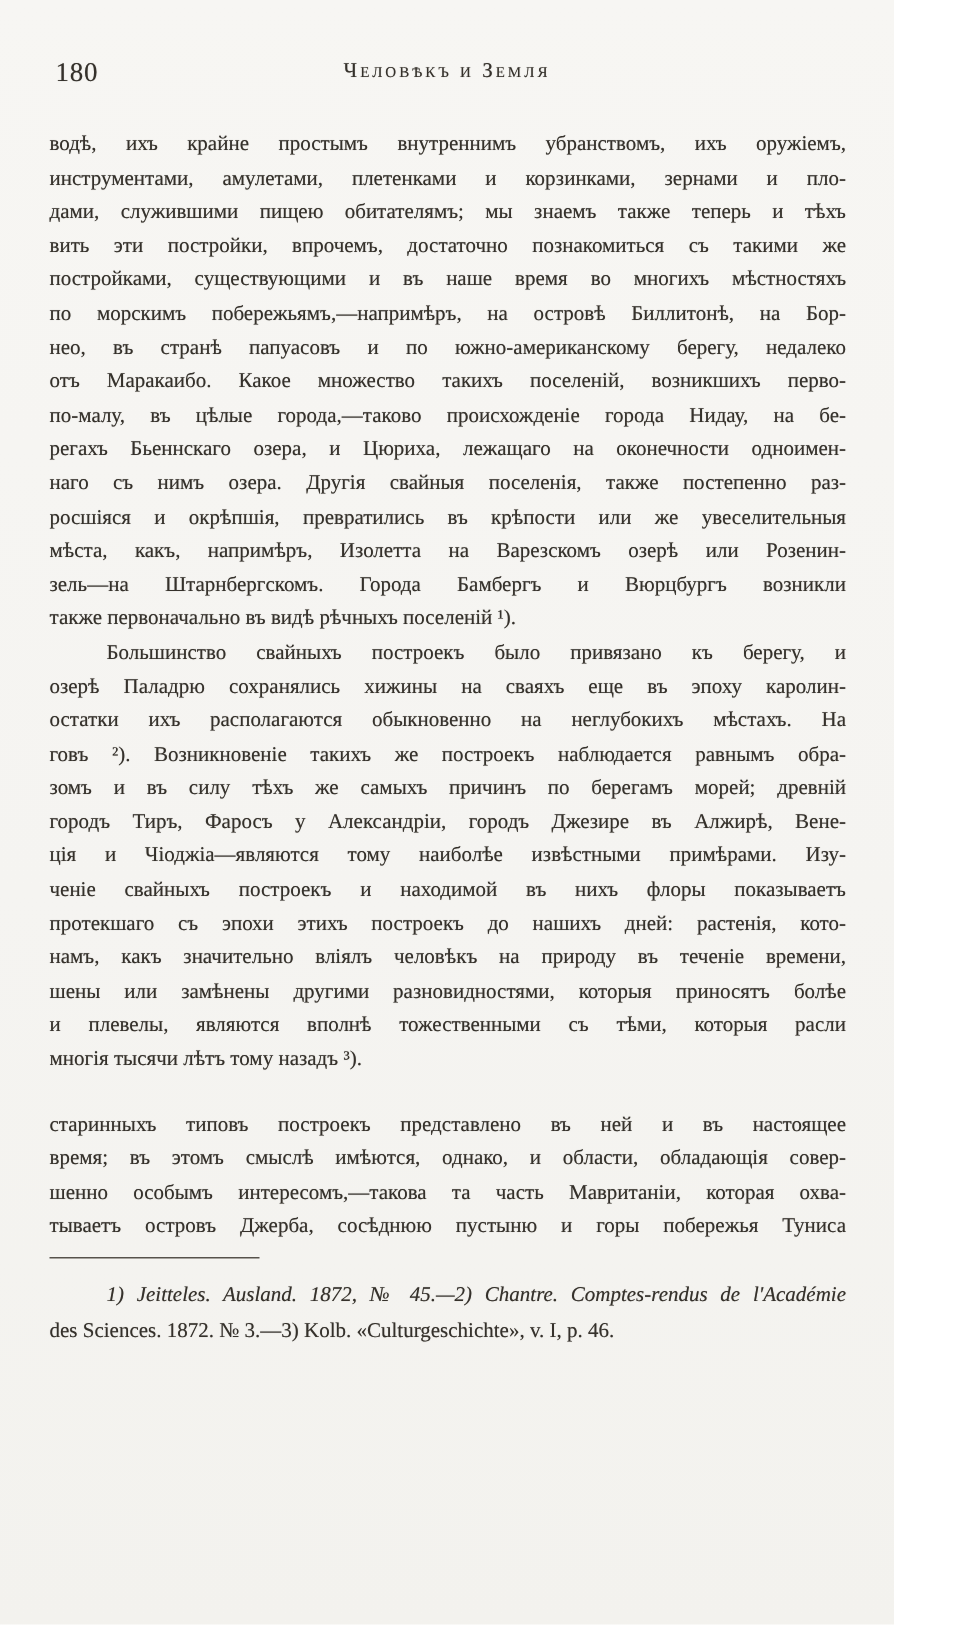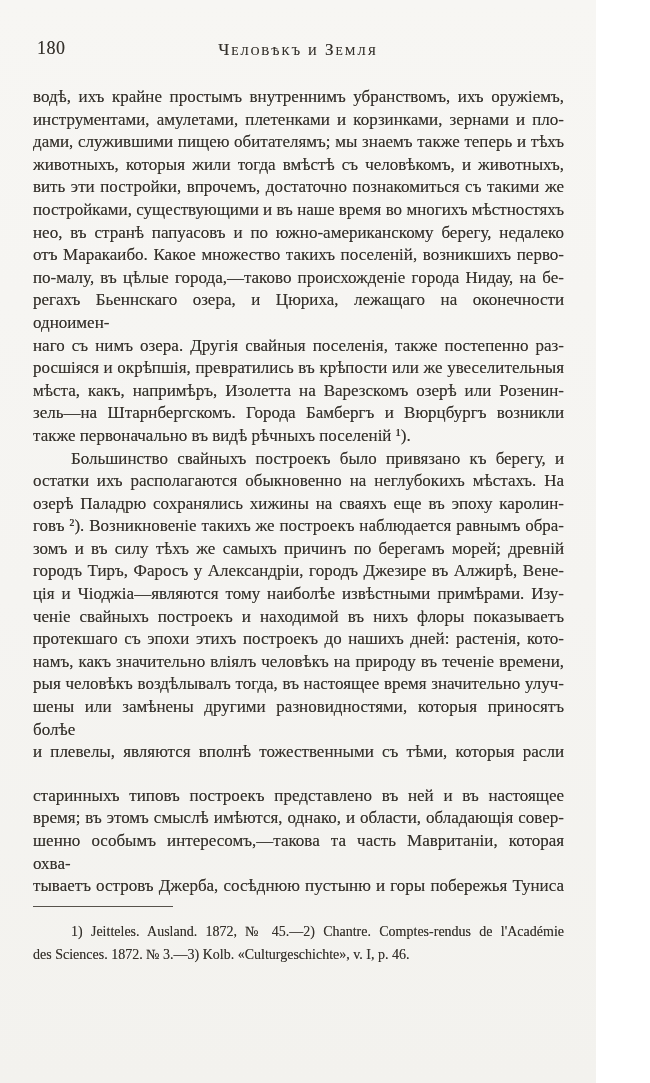--- a/index.html
+++ b/index.html
@@ -15,28 +15,28 @@
   }
   .header { position: relative; margin: 0 33px; padding-top: 38px; height: 24px; }
   .page-number {
     position: absolute; left: 4px; top: 38px;
     font-size: 18px; letter-spacing: 0.5px;
   }
   .running-title {
     position: absolute; left: 0; right: 0; top: 40px;
     text-align: center;
     font-variant: small-caps;
-    font-size: 17px;
+    font-size: 14px;
     letter-spacing: 2px;
   }
   .body-text { margin: 24px 32px 0 33px; }
   .paragraph { margin: 0; }
   .para-gap { height: 21px; }
   .line {
-    font-size: 17px;
+    font-size: 14px;
     line-height: 22.6px;
     text-align: justify;
     text-align-last: justify;
     text-justify: inter-word;
   }
   .line.indent { text-indent: 38px; }
   .line.last { text-align-last: left; }
   .footnote-rule {
     margin: 8px 0 0 33px;
     width: 140px;
@@ -44,63 +44,63 @@
     height: 0;
   }
   .footnotes { margin: 13px 32px 0 33px; }
   .fn-line {
     font-size: 14px;
     line-height: 23.5px;
     text-align: justify;
     text-align-last: justify;
     text-justify: inter-word;
   }
-  .fn-line.indent { text-indent: 38px; }
+  .fn-line.indent { text-indent: 38px; font-style: italic; }
   .fn-line.last { text-align-last: left; }
 </style>
 </head>
 <body>
 
 <div class="page">
   <div class="header">
     <span class="page-number">180</span>
     <span class="running-title">Человѣкъ и Земля</span>
   </div>
   <div class="body-text">
       <div class="paragraph">
         <div class="line">водѣ, ихъ крайне простымъ внутреннимъ убранствомъ, ихъ оружіемъ,</div>
         <div class="line">инструментами, амулетами, плетенками и корзинками, зернами и пло-</div>
         <div class="line">дами, служившими пищею обитателямъ; мы знаемъ также теперь и тѣхъ</div>
-        <div class="line">животныхъ, которыя жили тогда вмѣстѣ съ человѣкомъ, и животныхъ,</div>
         <div class="line">вить эти постройки, впрочемъ, достаточно познакомиться съ такими же</div>
         <div class="line">постройками, существующими и въ наше время во многихъ мѣстностяхъ</div>
+        <div class="line">по морскимъ побережьямъ,—напримѣръ, на островѣ Биллитонѣ, на Бор-</div>
         <div class="line">нео, въ странѣ папуасовъ и по южно-американскому берегу, недалеко</div>
         <div class="line">отъ Маракаибо. Какое множество такихъ поселеній, возникшихъ перво-</div>
         <div class="line">по-малу, въ цѣлые города,—таково происхожденіе города Нидау, на бе-</div>
         <div class="line">регахъ Бьеннскаго озера, и Цюриха, лежащаго на оконечности одноимен-</div>
         <div class="line">наго съ нимъ озера. Другія свайныя поселенія, также постепенно раз-</div>
         <div class="line">росшіяся и окрѣпшія, превратились въ крѣпости или же увеселительныя</div>
         <div class="line">мѣста, какъ, напримѣръ, Изолетта на Варезскомъ озерѣ или Розенин-</div>
         <div class="line">зель—на Штарнбергскомъ. Города Бамбергъ и Вюрцбургъ возникли</div>
         <div class="line last">также первоначально въ видѣ рѣчныхъ поселеній ¹).</div>
       </div>
       <div class="paragraph">
         <div class="line indent">Большинство свайныхъ построекъ было привязано къ берегу, и</div>
+        <div class="line">озерѣ Паладрю сохранялись хижины на сваяхъ еще въ эпоху каролин-</div>
         <div class="line">остатки ихъ располагаются обыкновенно на неглубокихъ мѣстахъ. На</div>
-        <div class="line">озерѣ Паладрю сохранялись хижины на сваяхъ еще въ эпоху каролин-</div>
         <div class="line">говъ ²). Возникновеніе такихъ же построекъ наблюдается равнымъ обра-</div>
         <div class="line">зомъ и въ силу тѣхъ же самыхъ причинъ по берегамъ морей; древній</div>
         <div class="line">городъ Тиръ, Фаросъ у Александріи, городъ Джезире въ Алжирѣ, Вене-</div>
         <div class="line">ція и Чіоджіа—являются тому наиболѣе извѣстными примѣрами. Изу-</div>
         <div class="line">ченіе свайныхъ построекъ и находимой въ нихъ флоры показываетъ</div>
         <div class="line">протекшаго съ эпохи этихъ построекъ до нашихъ дней: растенія, кото-</div>
         <div class="line">намъ, какъ значительно вліялъ человѣкъ на природу въ теченіе времени,</div>
-        <div class="line">рыя человѣкъ воздѣлывалъ тогда, въ настоящее время значительно улуч-</div>
         <div class="line">шены или замѣнены другими разновидностями, которыя приносятъ болѣе</div>
         <div class="line">и плевелы, являются вполнѣ тожественными съ тѣми, которыя расли</div>
+        <div class="line last">многія тысячи лѣтъ тому назадъ ³).</div>
       </div>
       <div class="para-gap"></div>
       <div class="paragraph">
         <div class="line">старинныхъ типовъ построекъ представлено въ ней и въ настоящее</div>
         <div class="line">время; въ этомъ смыслѣ имѣются, однако, и области, обладающія совер-</div>
         <div class="line">шенно особымъ интересомъ,—такова та часть Мавританіи, которая охва-</div>
         <div class="line">тываетъ островъ Джерба, сосѣднюю пустыню и горы побережья Туниса</div>
       </div>
     </div>
   <div class="footnote-rule"></div>

